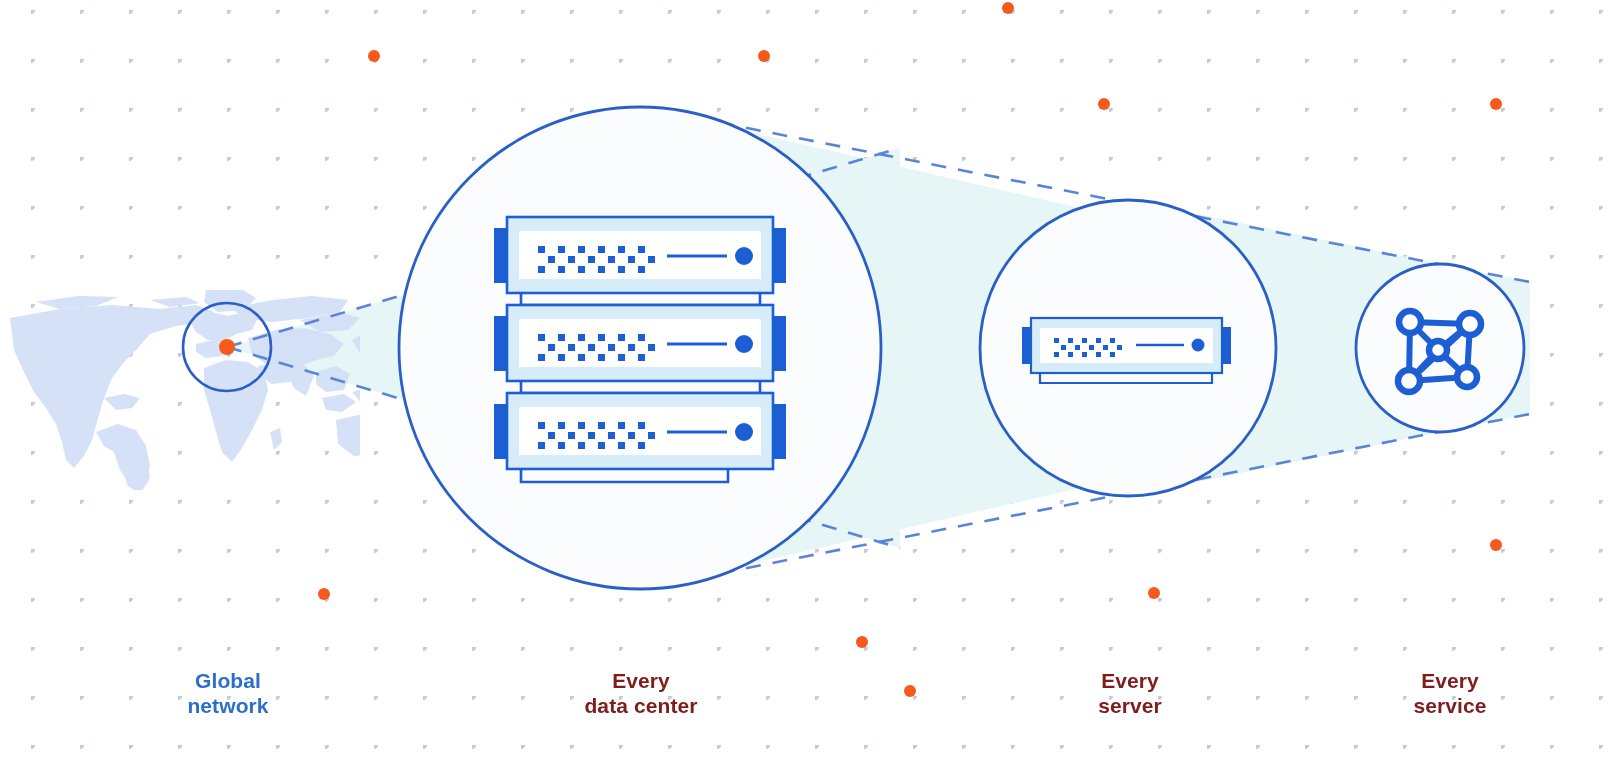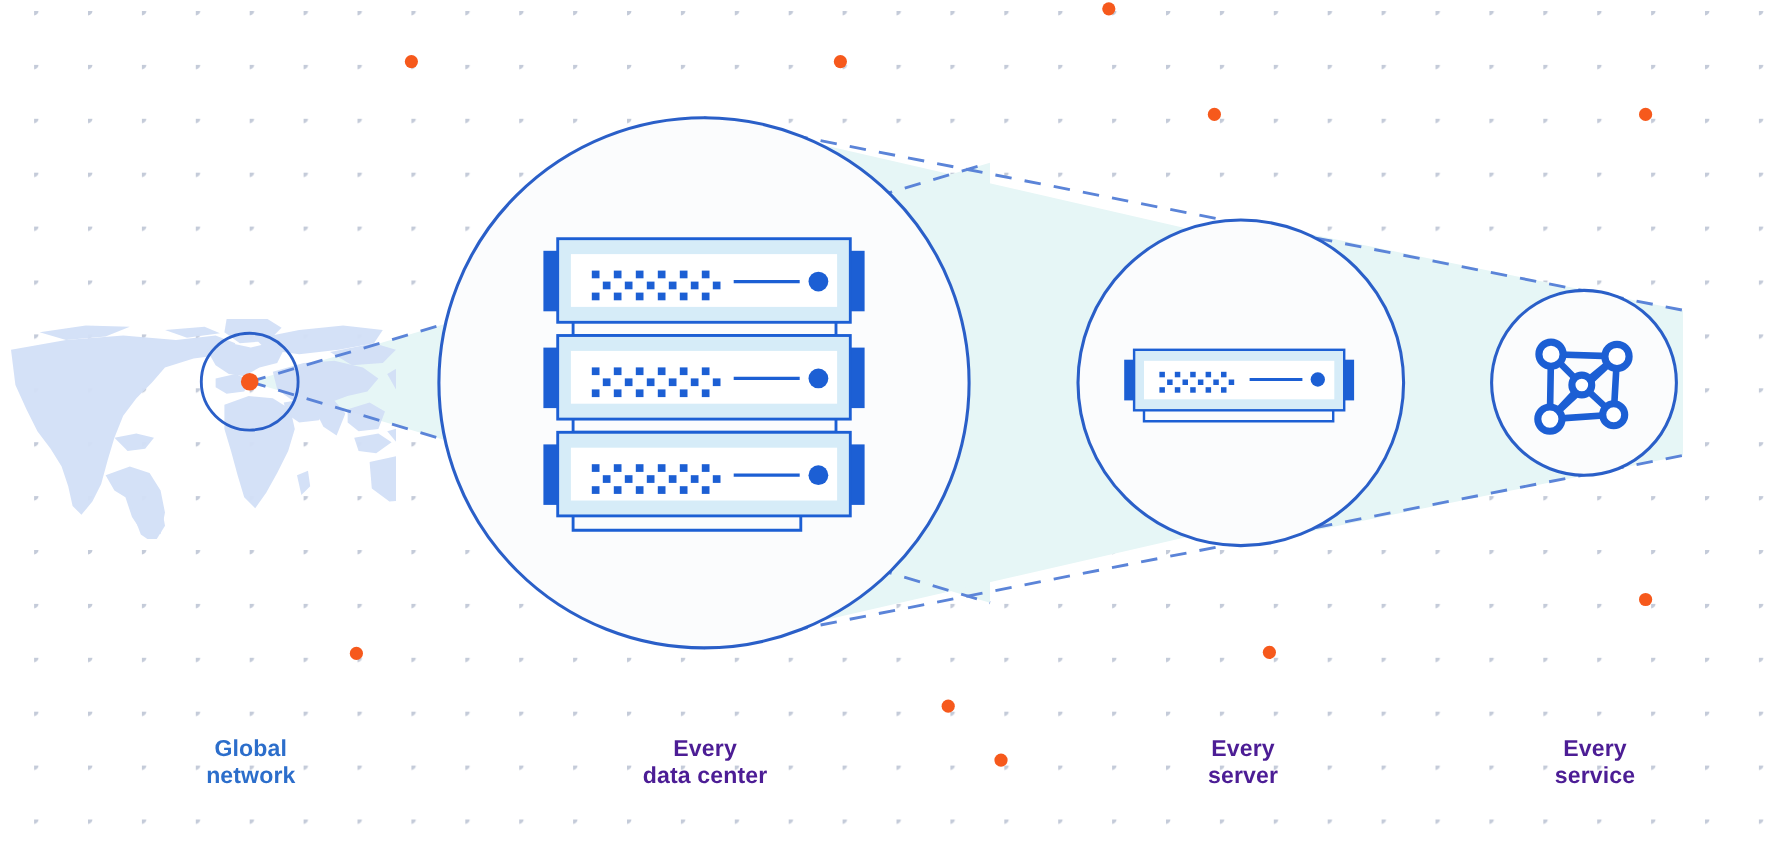--- a/index.html
+++ b/index.html
@@ -17,21 +17,21 @@
     overflow:hidden;
   }
   #scene{position:absolute;inset:0;width:1620px;height:782px;display:block;}
   .label{
     position:absolute;
     text-align:center;
     font-size:21px;
     line-height:25px;
     font-weight:700;
     letter-spacing:.1px;
-    color:#4c1d95;
+    color:#7f1d1d;
     white-space:pre-line;
     user-select:none;
   }
   .label.accent{color:#2c6ecb;}
   #label-global{left:128px;top:668px;width:200px;}
   #label-datacenter{left:541px;top:668px;width:200px;}
   #label-server{left:1030px;top:668px;width:200px;}
   #label-service{left:1350px;top:668px;width:200px;}
 </style>
 </head>

